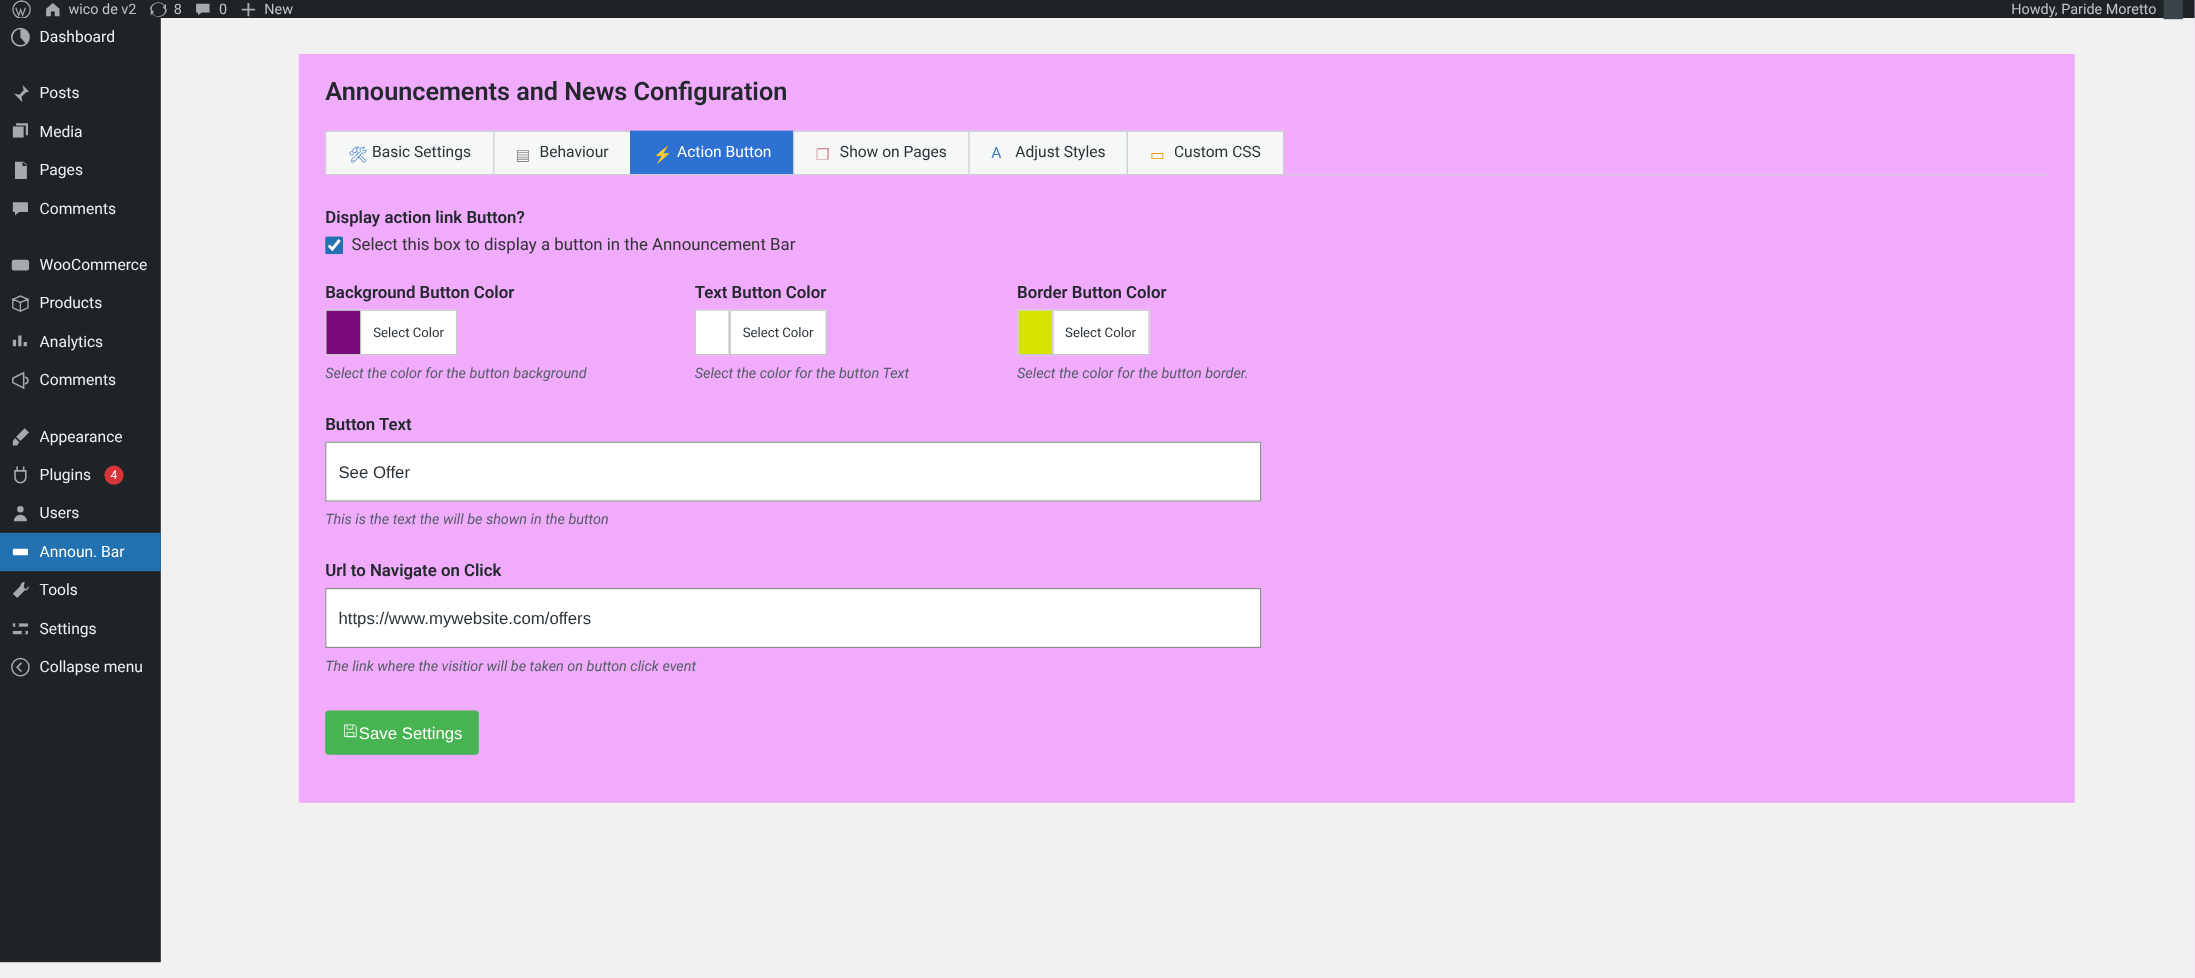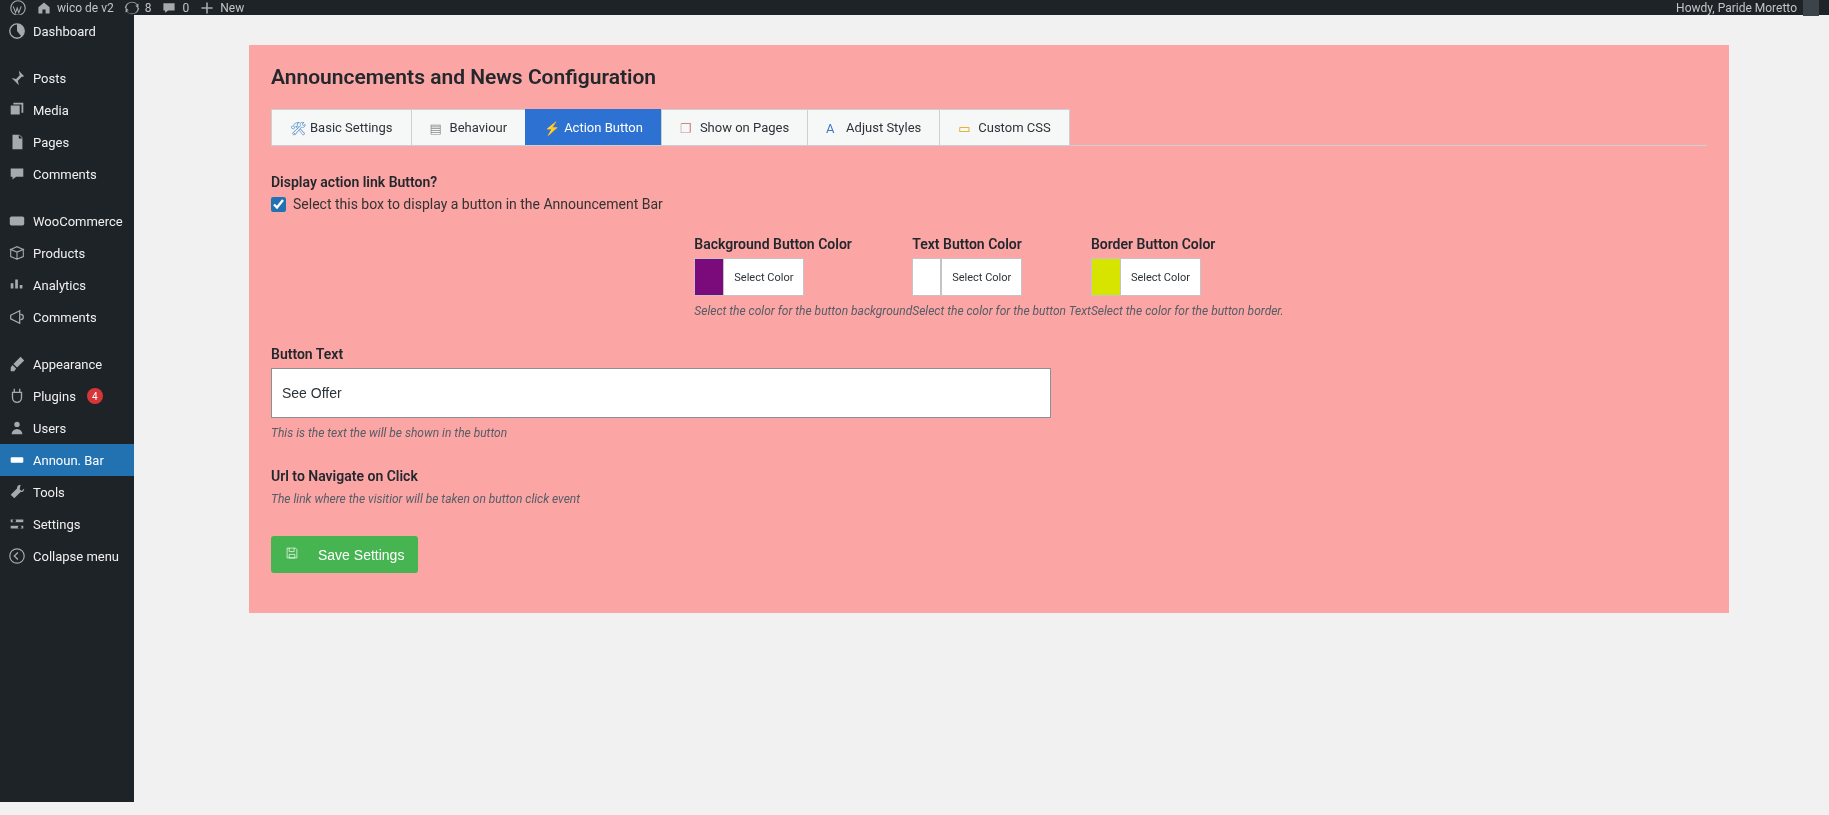--- a/index.html
+++ b/index.html
@@ -80,21 +80,21 @@
   display: inline-flex;
   align-items: center;
   justify-content: center;
   padding: 0 5px;
   margin-left: 4px;
 }
 
 
 .content { flex: 1; padding: 30px 100px 30px 115px; }
 .panel {
-  background: #fca5a5;
+  background: #f0abfc;
   padding: 20px 22px 40px;
 }
 .page-title {
   font-size: 21px;
   font-weight: 600;
   color: #23282d;
   margin-bottom: 20px;
 }
 
 
@@ -126,21 +126,21 @@
 }
 .tab.active { background: #2d72d2; border-color: #2d72d2; }
 .tab .tab-icon { width: 14px; height: 14px; display: inline-flex; }
 
 
 .field-block { margin-top: 28px; }
 .field-label { font-weight: 600; font-size: 14px; color: #23282d; margin-bottom: 6px; display: block; }
 .check-row { display: flex; align-items: center; gap: 7px; font-size: 14px; color: #333; }
 .check-row input { width: 15px; height: 15px; accent-color: #2271b1; }
 
-.row3 { display: flex; margin-top: 24px; justify-content: center; }
+.row3 { display: flex; gap: 90px; margin-top: 24px; }
 .colctl { flex: 0 0 auto; }
 .color-picker { display: flex; border: 1px solid #c3c4c7; height: 38px; width: fit-content; background: #fff; }
 .swatch { width: 28px; }
 .swatch-purple { background: #7b0b7b; }
 .swatch-white { background: #fff; border-right: 1px solid #c3c4c7; }
 .swatch-yellow { background: #d6e400; }
 .swatch-label { padding: 0 10px; font-size: 11px; display: flex; align-items: center; color: #2c3338; cursor: pointer; border-left: 1px solid #c3c4c7; }
 .hint { font-size: 12px; font-style: italic; color: #555d66; margin-top: 8px; }
 
 .text-input {
@@ -156,21 +156,21 @@
 .save-btn {
   margin-top: 30px;
   background: #46b450;
   color: #fff;
   border: none;
   border-radius: 3px;
   padding: 10px 14px;
   font-size: 14px;
   display: inline-flex;
   align-items: center;
-  gap: 19px;
+  gap: 0;
   cursor: pointer;
 }
 </style>
 </head>
 <body>
 
 <div class="adminbar">
   <div class="adminbar-left">
     <span class="adminbar-item">
       <span class="ab-icon">
@@ -431,20 +431,21 @@
       </div>
 
       <div class="field-block">
         <span class="field-label">Button Text</span>
         <input type="text" class="text-input" value="See Offer" style="">
         <div class="hint">This is the text the will be shown in the button</div>
       </div>
 
       <div class="field-block">
         <span class="field-label">Url to Navigate on Click</span>
+        <input type="text" class="text-input" value="https://www.mywebsite.com/offers" style="">
         <div class="hint">The link where the visitior will be taken on button click event</div>
       </div>
 
       <button class="save-btn">
         <span>
           <svg width="14" height="14" viewBox="0 0 20 20" fill="#fff">
               <path d="M3 3h12l2 2v12H3zM6 3v5h7V3M6 12h8v5H6z" stroke="#fff" stroke-width="1" fill="none"></path>
             </svg>
         </span>
         <span>Save Settings</span>

